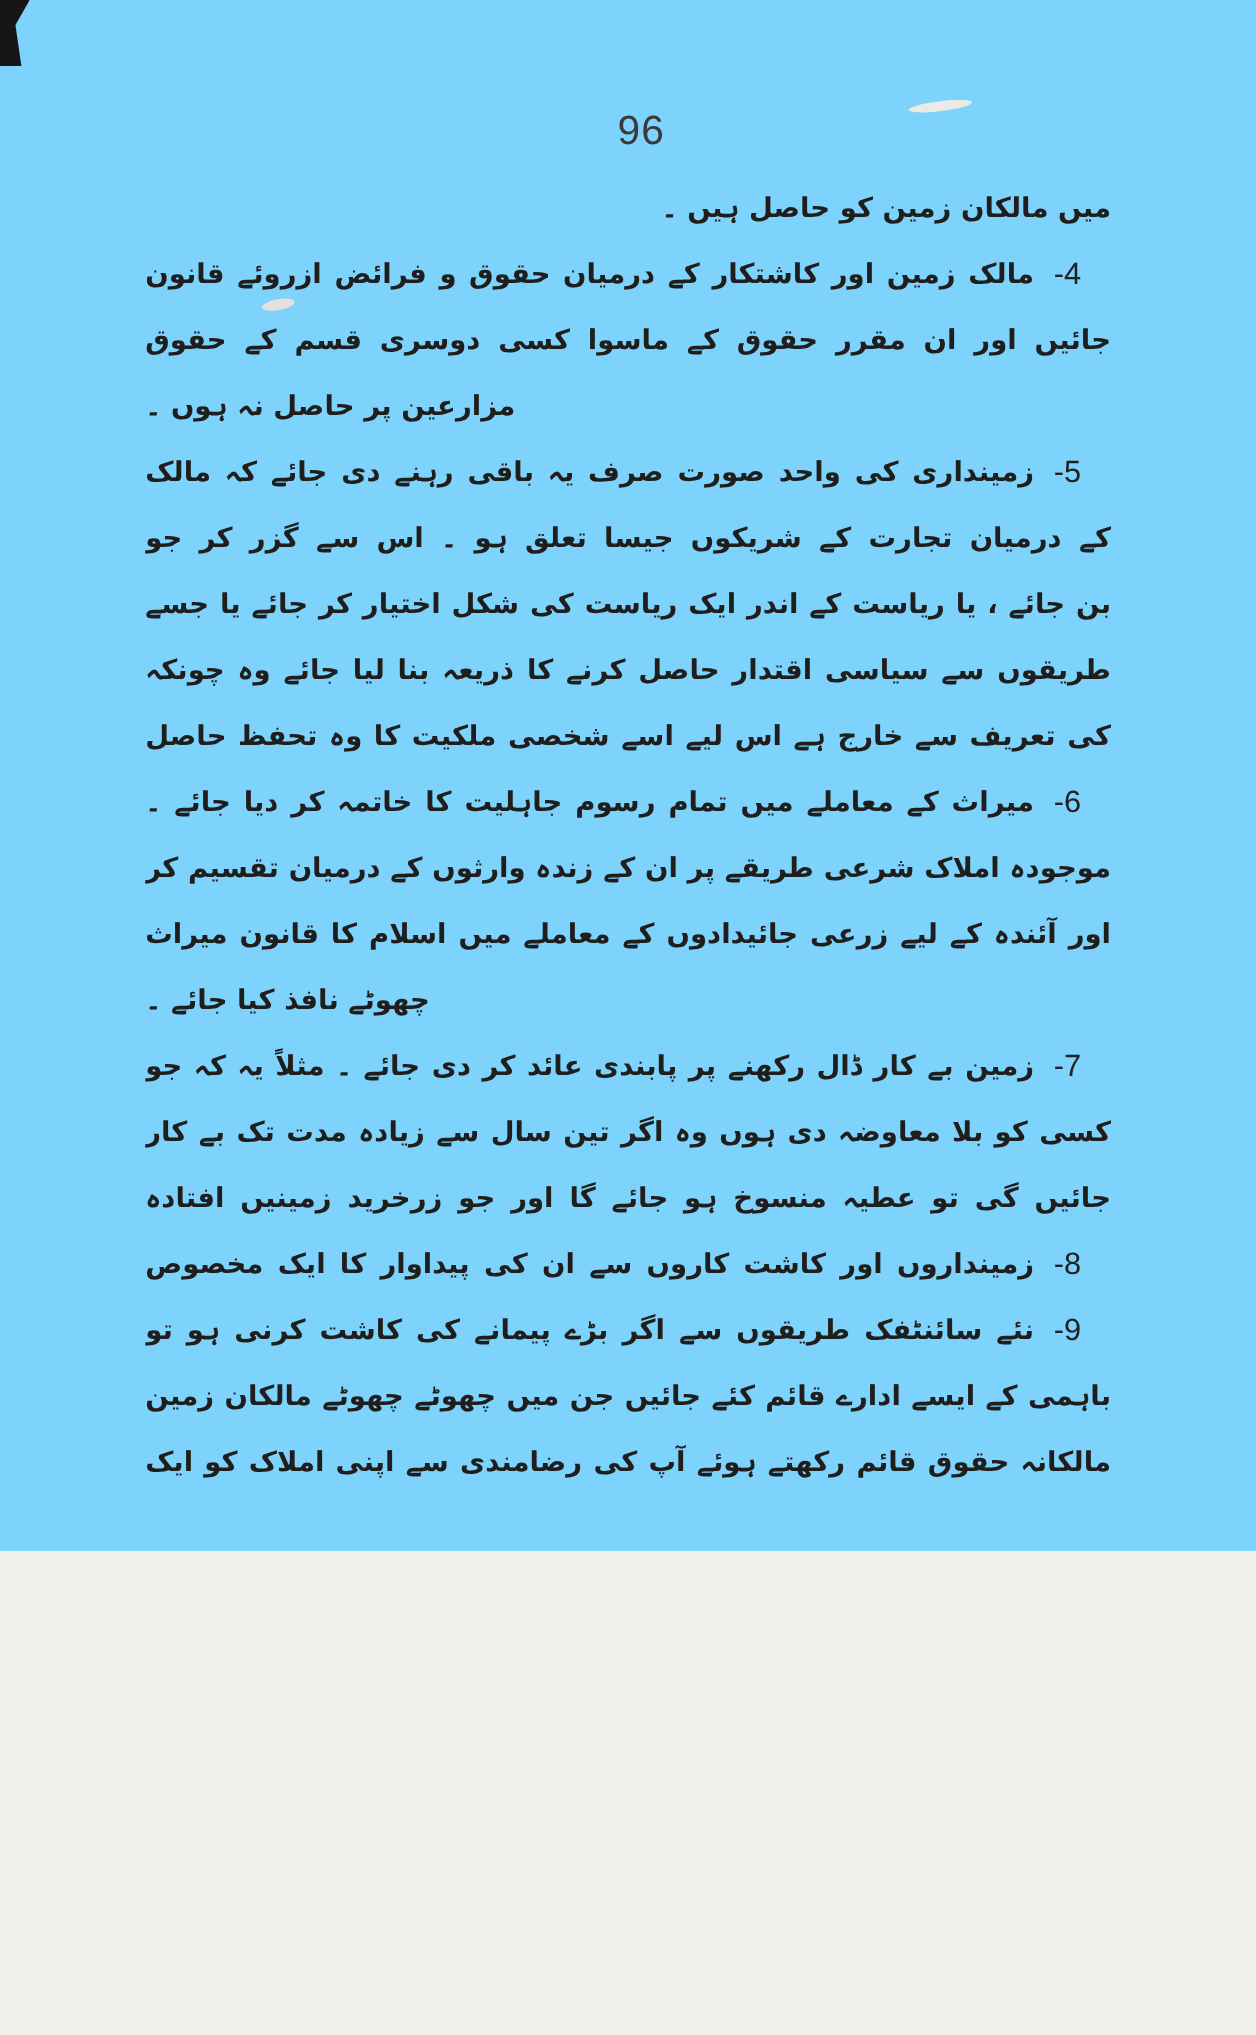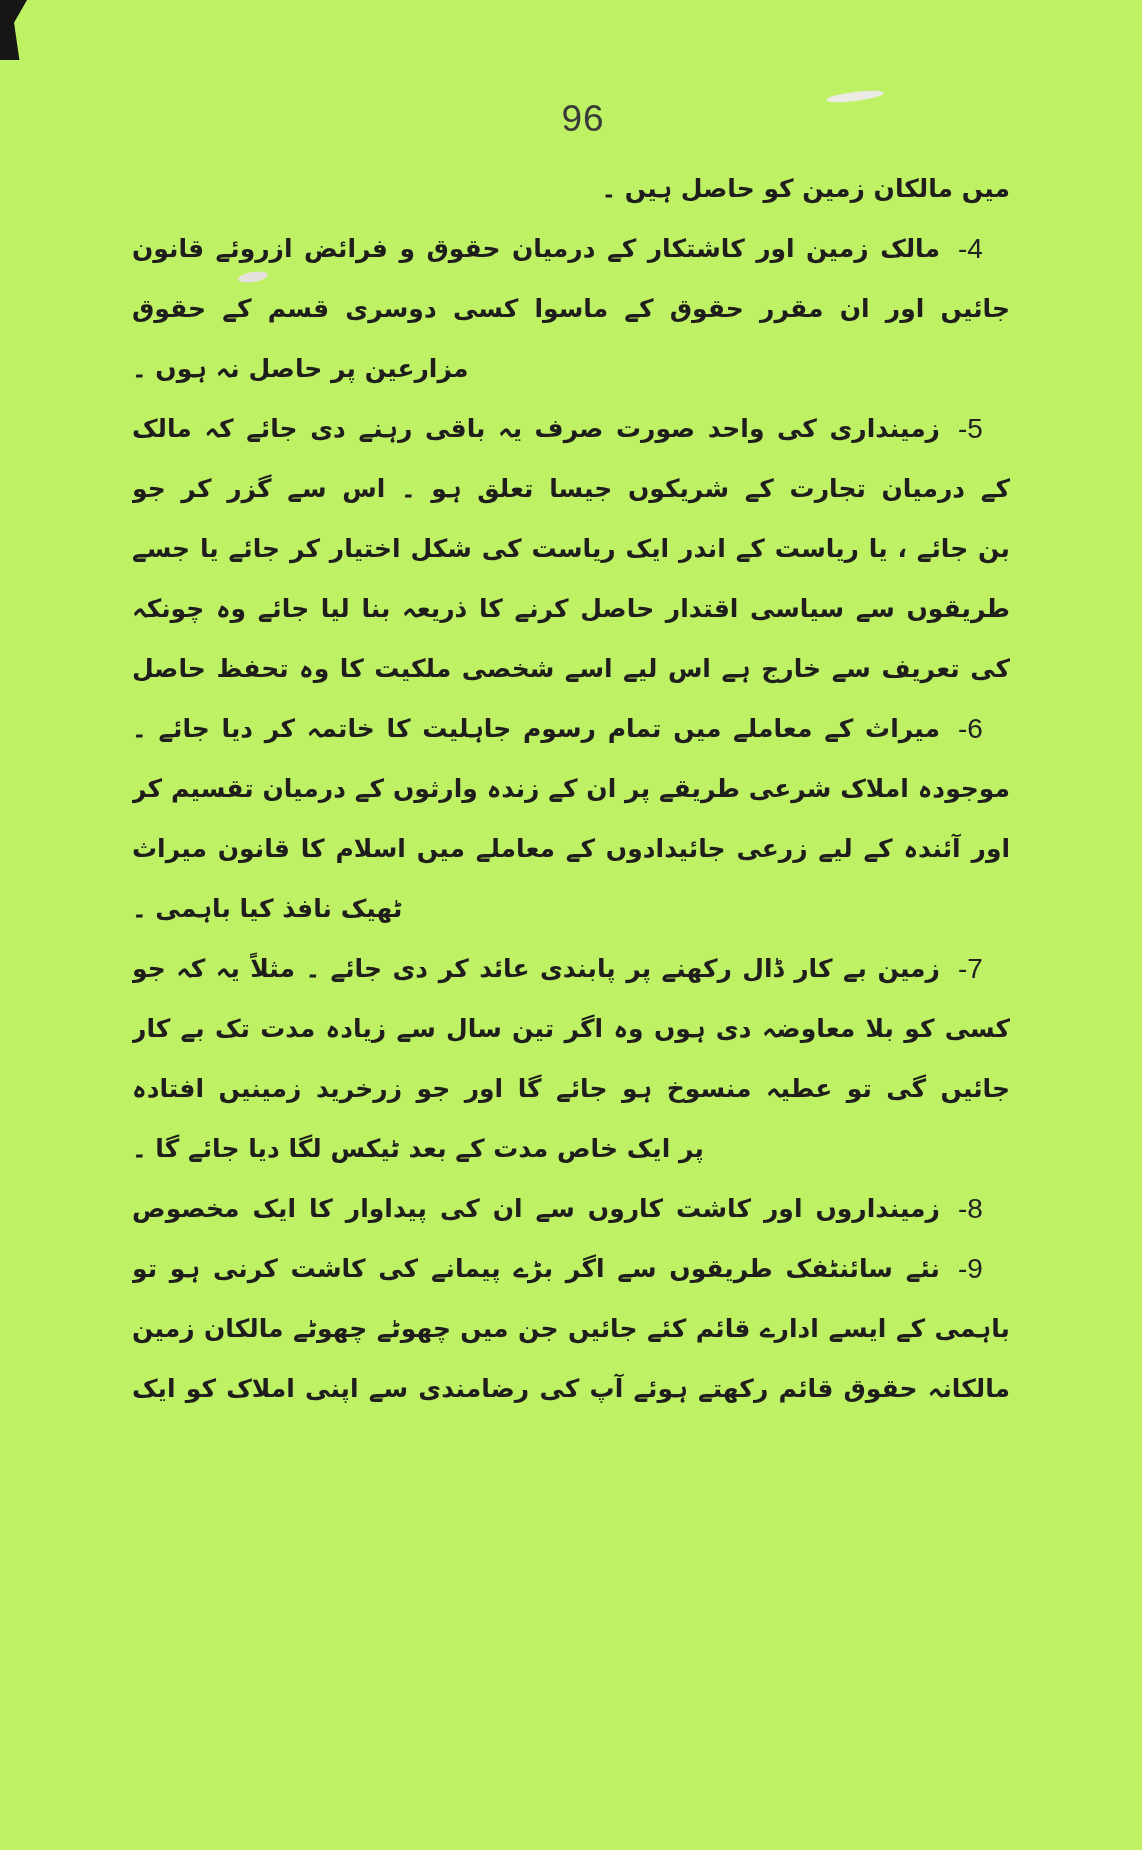--- a/index.html
+++ b/index.html
@@ -2,22 +2,22 @@
 <html lang="ur"><head>
 <meta charset="utf-8">
 <style>
   html,body{margin:0;padding:0;}
   body{
     width:1142px;height:1850px;
     background:#f2f0ec;
     font-family:"DejaVu Sans",sans-serif;
   }
   .sheet{
-    position:relative;width:1142px;height:1850px;
-    background:#bef264;overflow:hidden;
+    position:relative;width:1142px;height:1410px;
+    background:#7dd3fc;overflow:hidden;
   }
   
   .corner-mark{
     position:absolute;top:0;left:0;width:27px;height:60px;
     background:#171615;
     clip-path:polygon(0 0,100% 0,52% 38%,72% 100%,0 100%);
   }
   .speck-1{
     position:absolute;left:238px;top:272px;width:30px;height:10px;
     background:#e5e2db;border-radius:50%;transform:rotate(-10deg);
@@ -96,31 +96,30 @@
       <div class="line l-just">کی تعریف سے خارج ہے اس لیے اسے شخصی ملکیت کا وہ تحفظ حاصل نہ ہو جو صرف</div>
     </div>
 
     <div>
       <div class="line first">
         <span class="num">6-</span>
         <span class="txt">میراث کے معاملے میں تمام رسوم جاہلیت کا خاتمہ کر دیا جائے ۔ زمینداروں کی</span>
       </div>
       <div class="line l-just">موجودہ املاک شرعی طریقے پر ان کے زندہ وارثوں کے درمیان تقسیم کر دی جائیں</div>
       <div class="line l-just">اور آئندہ کے لیے زرعی جائیدادوں کے معاملے میں اسلام کا قانون میراث ٹھیک</div>
-      <div class="line l-center">ٹھیک نافذ کیا باہمی ۔</div>
+      <div class="line l-center">چھوٹے نافذ کیا جائے ۔</div>
     </div>
 
     <div>
       <div class="line first">
         <span class="num">7-</span>
         <span class="txt">زمین بے کار ڈال رکھنے پر پابندی عائد کر دی جائے ۔ مثلاً یہ کہ جو زمینیں حکومت نے</span>
       </div>
       <div class="line l-just">کسی کو بلا معاوضہ دی ہوں وہ اگر تین سال سے زیادہ مدت تک بے کار ڈال رکھی</div>
       <div class="line l-just">جائیں گی تو عطیہ منسوخ ہو جائے گا اور جو زرخرید زمینیں افتادہ چھوڑ رکھی جائیں گی ان</div>
-      <div class="line l-center">پر ایک خاص مدت کے بعد ٹیکس لگا دیا جائے گا ۔</div>
     </div>
 
     <div>
       <div class="line first">
         <span class="num">8-</span>
         <span class="txt">زمینداروں اور کاشت کاروں سے ان کی پیداوار کا ایک مخصوص حصہ ان مقاصد کے</span>
       </div>
     </div>
 
     <div>

